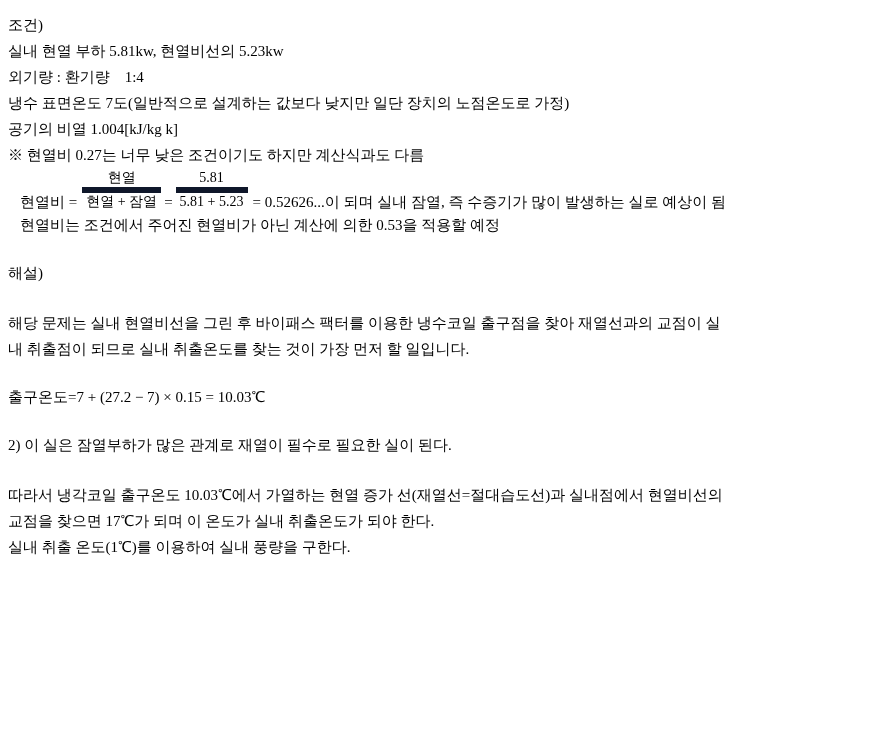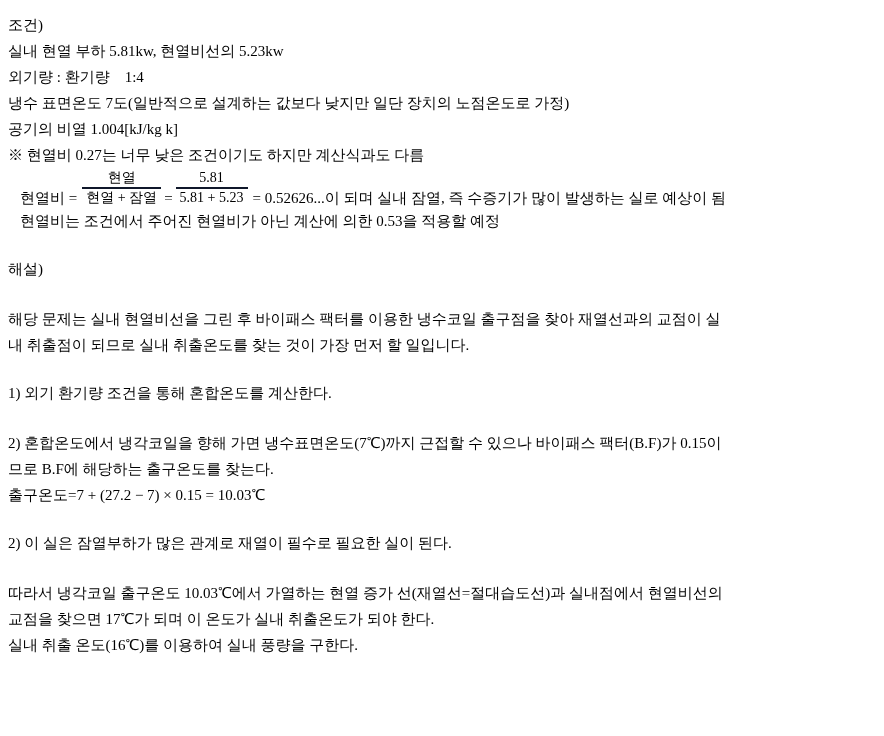--- a/index.html
+++ b/index.html
@@ -56,21 +56,21 @@
     vertical-align: middle;
     margin: 0 3px;
     font-size: 14px;
   }
   .frac .num {
     padding: 0 4px 1px 4px;
     line-height: 1.15;
     font-family: Liberation Serif, serif;
   }
   .frac .den {
-    border-top: 2px solid #0f172a;
+    border-top: 6px solid #0f172a;
     padding: 1px 4px 0 4px;
     line-height: 1.15;
   }
   .eqtail {
     padding-left: 2px;
   }
 </style>
 </head>
 <body>
 
@@ -99,25 +99,23 @@
 
   <div class="line indent1">현열비는 조건에서 주어진 현열비가 아닌 계산에 의한 0.53을 적용할 예정</div>
 
   <div class="blank"></div>
 
   <div class="line">해설)</div>
   <div class="para">해당 문제는 실내 현열비선을 그린 후 바이패스 팩터를 이용한 냉수코일 출구점을 찾아 재열선과의 교점이 실내 취출점이 되므로 실내 취출온도를 찾는 것이 가장 먼저 할 일입니다.</div>
 
   <div class="blank"></div>
 
-  <div class="line">1) 외기 환기량 조건을 통해 혼합온도를 계산한다.</div>
 
 
-  <div class="para">2) 혼합온도에서 냉각코일을 향해 가면 냉수표면온도(7℃)까지 근접할 수 있으나 바이패스 팩터(B.F)가 0.15이므로 B.F에 해당하는 출구온도를 찾는다.</div>
   <div class="line">출구온도=7 + (27.2 − 7) × 0.15 = 10.03℃</div>
 
   <div class="blank"></div>
 
   <div class="line">2) 이 실은 잠열부하가 많은 관계로 재열이 필수로 필요한 실이 된다.</div>
   <div class="para">따라서 냉각코일 출구온도 10.03℃에서 가열하는 현열 증가 선(재열선=절대습도선)과 실내점에서 현열비선의 교점을 찾으면 17℃가 되며 이 온도가 실내 취출온도가 되야 한다.</div>
-  <div class="line">실내 취출 온도(16℃)를 이용하여 실내 풍량을 구한다.</div>
+  <div class="line">실내 취출 온도(1℃)를 이용하여 실내 풍량을 구한다.</div>
 
 </div>
 
 </body></html>

